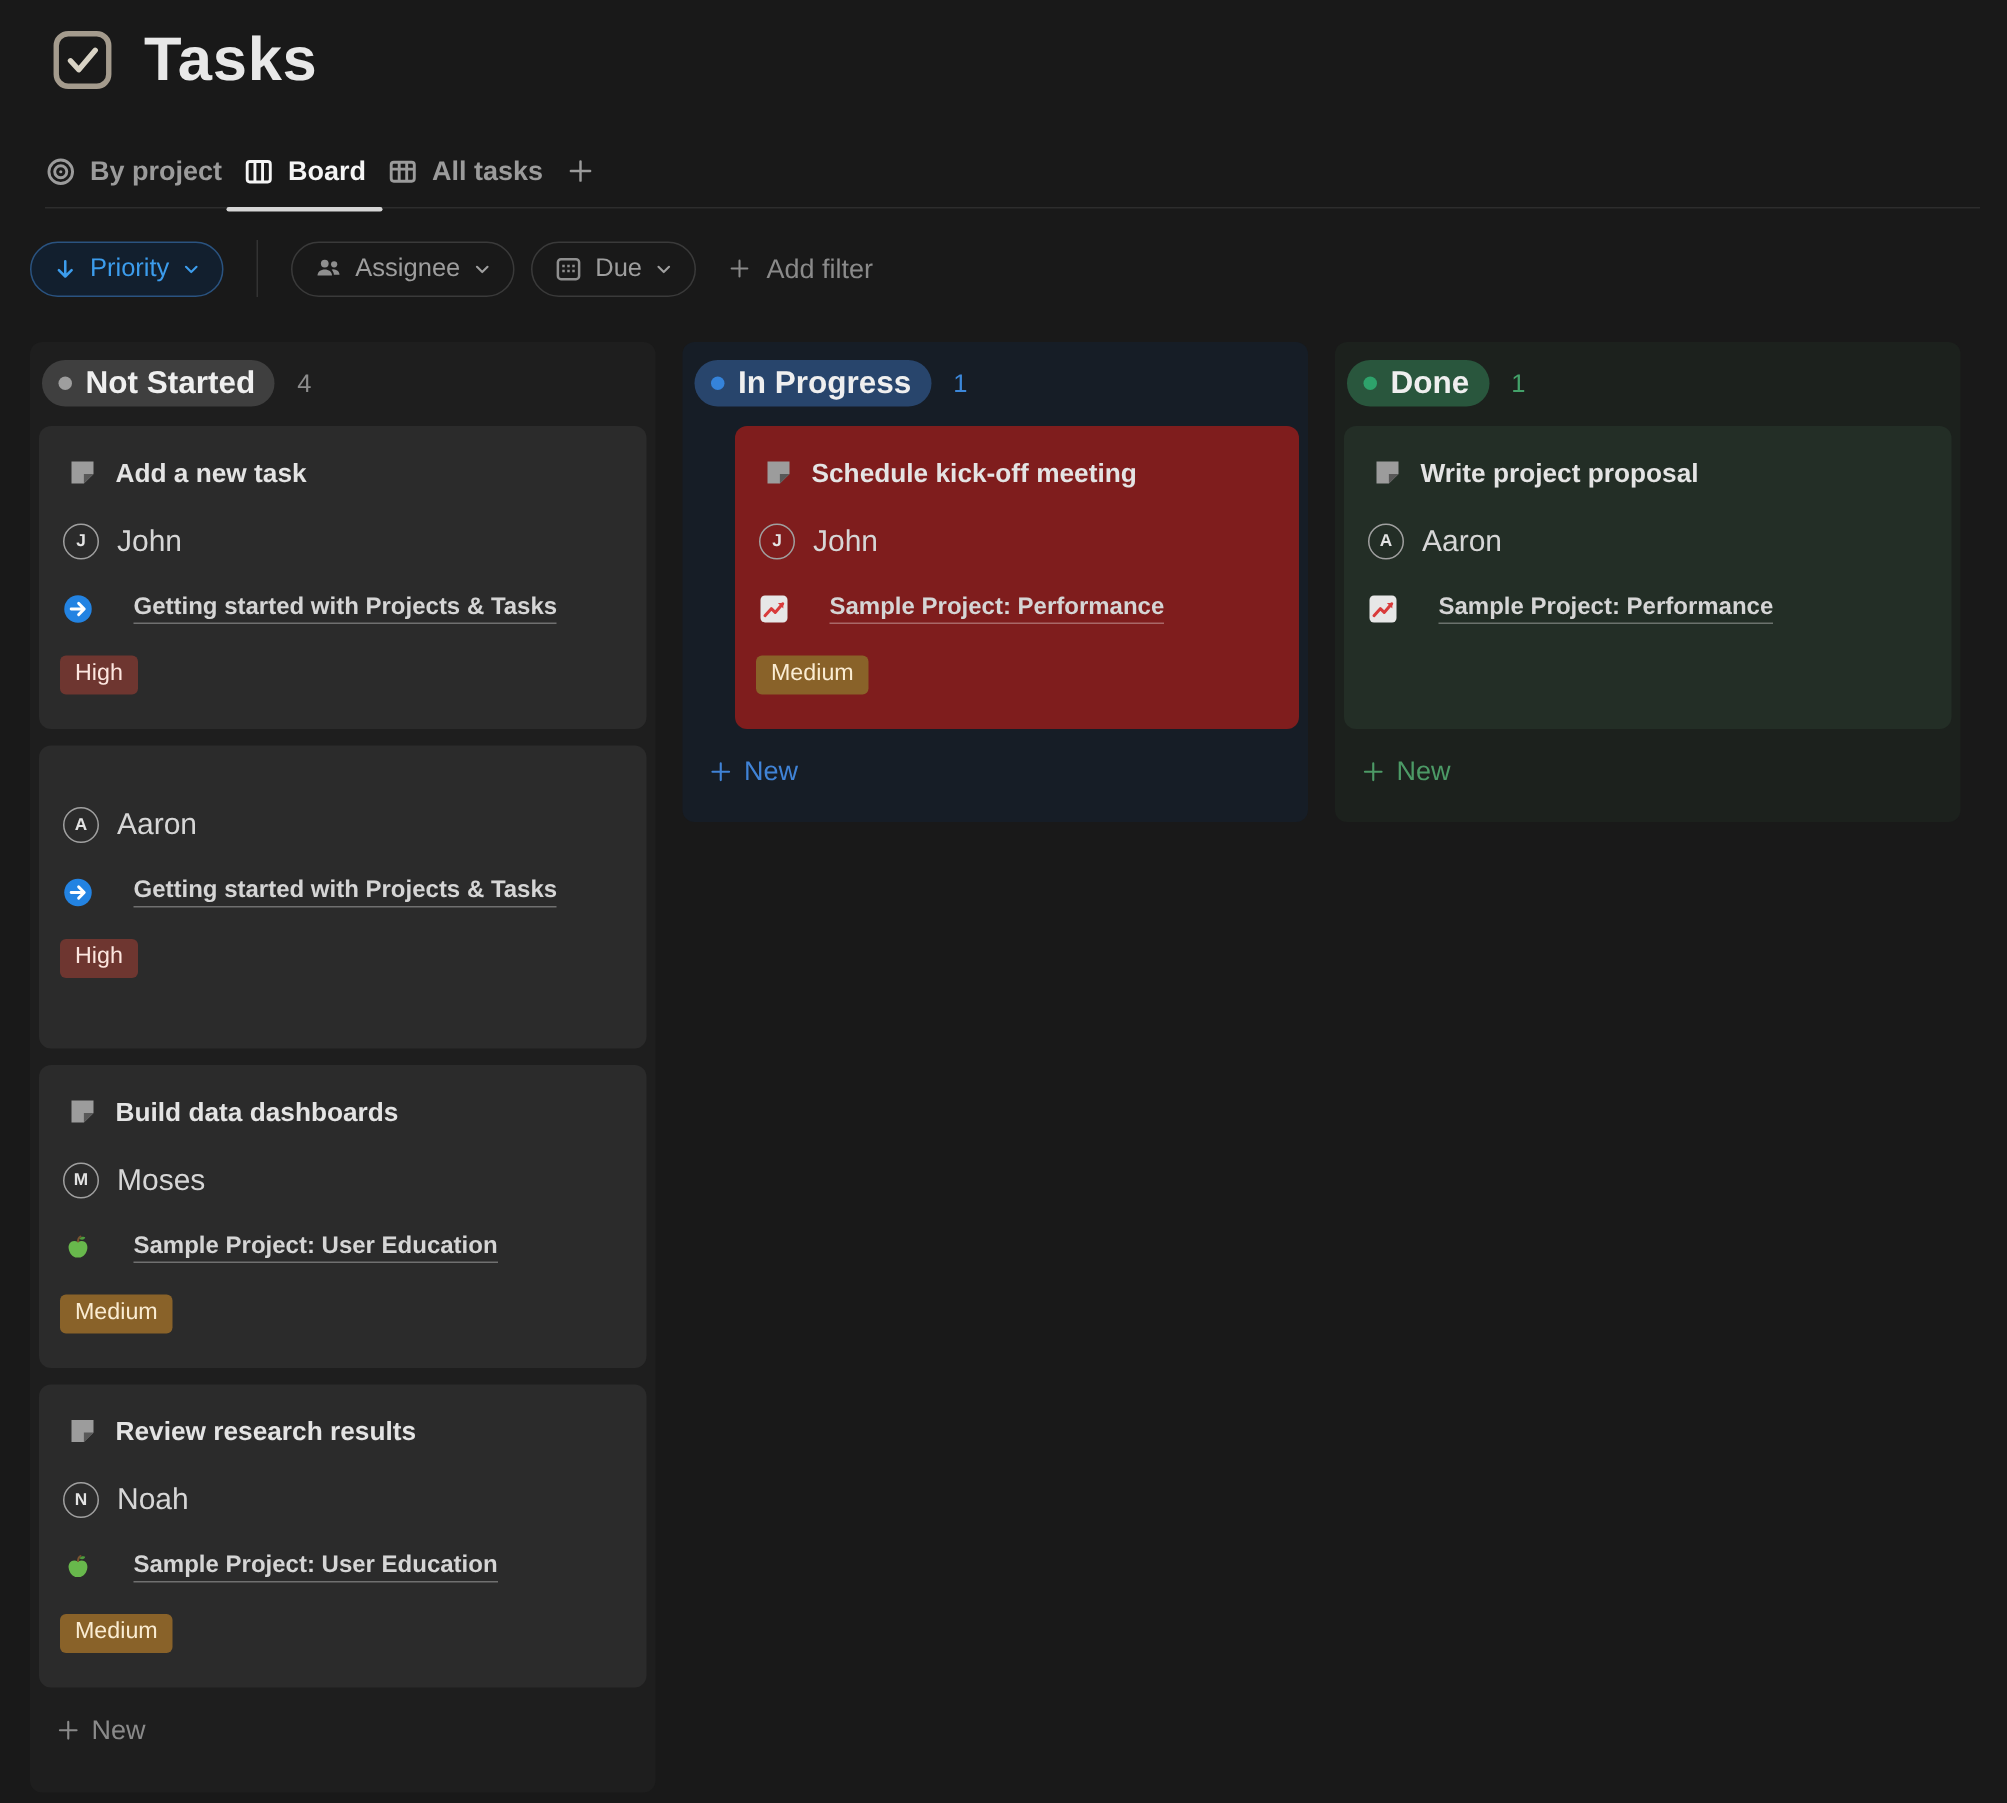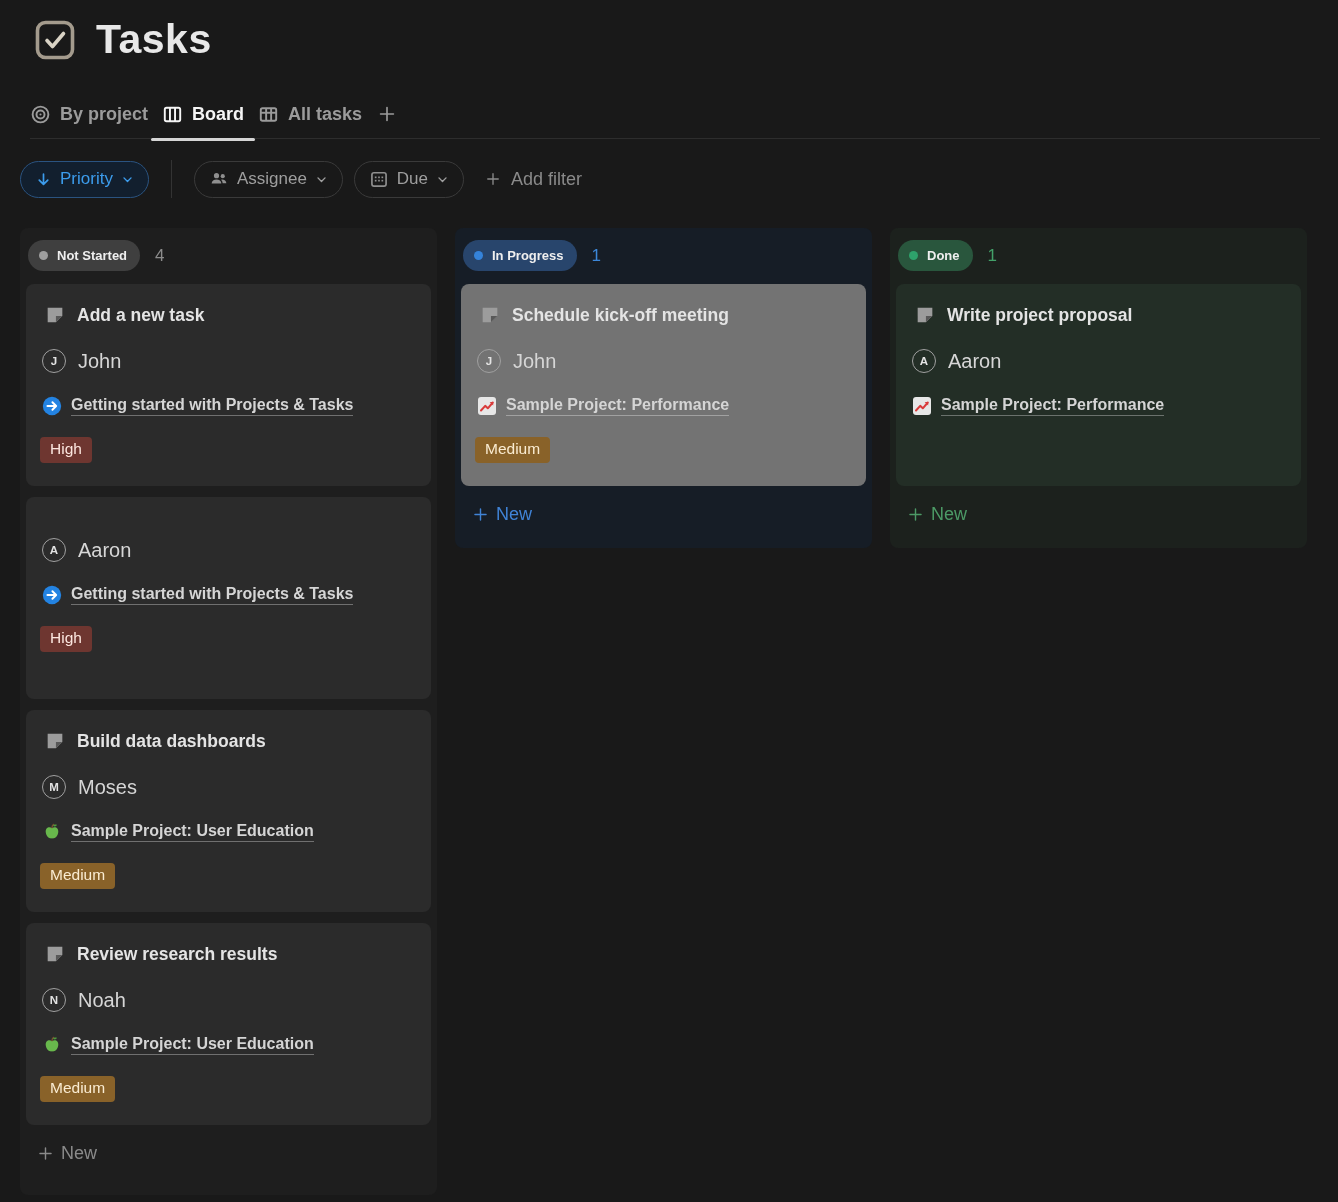--- a/index.html
+++ b/index.html
@@ -46,52 +46,52 @@
   .board { display: flex; align-items: flex-start; gap: 18px; margin: 30px 0 0 20px; }
   .column { width: 417px; border-radius: 8px; padding: 6px 6px 10px; }
   .col-gray  { background: #1E1E1E; min-height: 967px; }
   .col-blue  { background: #161D26; }
   .col-green { background: #1C211D; }
 
   .col-header { display: flex; align-items: center; gap: 15px; padding: 6px 8px 13px 2px; }
   .status-pill {
     display: inline-flex; align-items: center; gap: 9px; height: 31px;
     padding: 0 13px 0 11px; border-radius: 16px; font-weight: 700;
-    font-size: 13px; color: #EFEFEF; cursor: pointer;
+    font-size: 21px; color: #EFEFEF; cursor: pointer;
   }
   .pill-notstarted { background: #3F3F3F; }
   .pill-inprogress { background: #28456C; }
   .pill-done       { background: #29563D; }
   .status-dot { width: 9px; height: 9px; border-radius: 50%; }
   .dot-gray  { background: #9E9E9E; }
   .dot-blue  { background: #3583DA; }
   .dot-green { background: #2EA26B; }
   .col-count { font-size: 17px; }
   .count-gray  { color: #8C8C8C; }
   .count-blue  { color: #3C87D9; }
   .count-green { color: #43A169; }
 
   .cards { display: flex; flex-direction: column; gap: 11px; }
   .card { border-radius: 8px; padding: 18px 14px 16px; height: 202px; cursor: pointer; }
   .card-gray  { background: #2B2B2B; }
-  .card-blue  { background: #737373; }
+  .card-blue  { background: #7f1d1d; margin-left: 29px; }
   .card-green { background: #232E26; }
 
   .card-title-row { display: flex; align-items: center; gap: 11px; margin: 2px 0 0 4px; }
   .card-title { font-size: 17.5px; font-weight: 700; color: #E4E4E4; }
 
   .assignee-row { display: flex; align-items: center; gap: 12px; margin: 23px 0 0 2px; }
   .avatar {
     width: 24px; height: 24px; border-radius: 50%; border: 1.2px solid #A0A0A0;
     display: flex; align-items: center; justify-content: center;
     font-size: 11.5px; font-weight: 600; color: #E3E3E3; flex: 0 0 auto;
   }
   .assignee-name { font-size: 20px; color: #D6D6D6; }
 
-  .project-row { display: flex; align-items: center; gap: 9px; margin: 23px 0 0 2px; }
+  .project-row { display: flex; align-items: center; gap: 27px; margin: 23px 0 0 2px; }
   .project-link {
     font-size: 16px; font-weight: 700; color: #D5D5D5;
     border-bottom: 1.5px solid rgba(255,255,255,0.33); padding-bottom: 1px; cursor: pointer;
   }
 
   .tag-row { margin-top: 21px; }
   .tag { display: inline-block; border-radius: 4px; padding: 3px 10px 5px; font-size: 15.5px; }
   .tag-high   { background: #6E3630; color: #FCE6DF; }
   .tag-medium { background: #896229; color: #FAECD2; }
   .tag-low    { background: #2B593F; color: #DDF3E4; }

